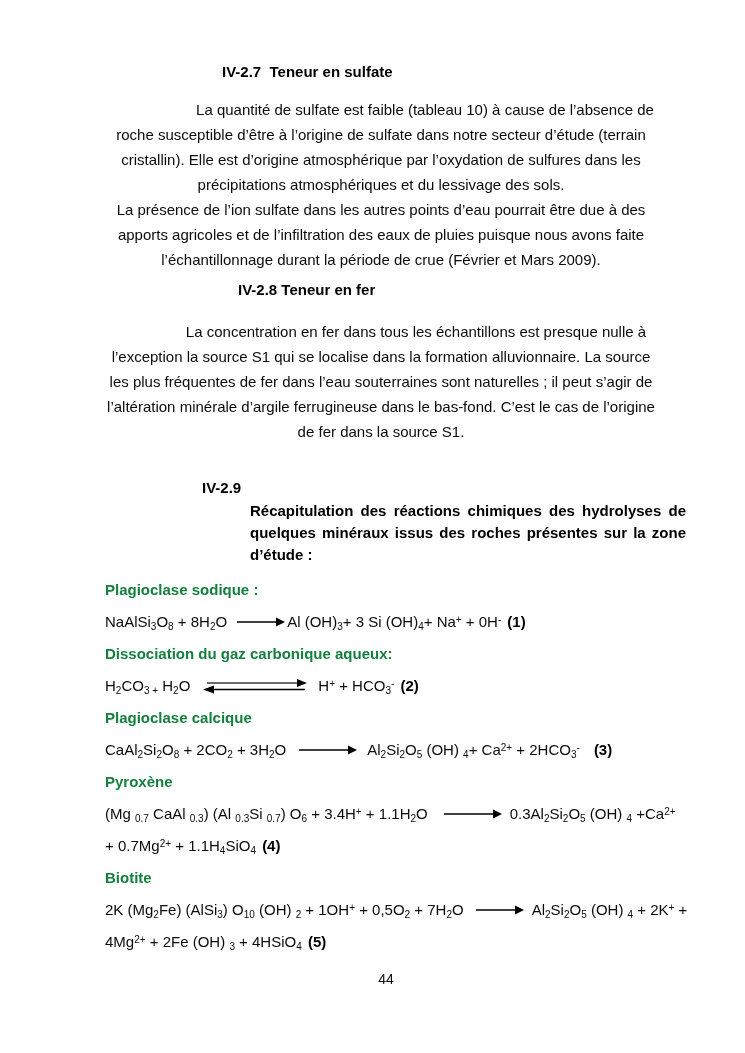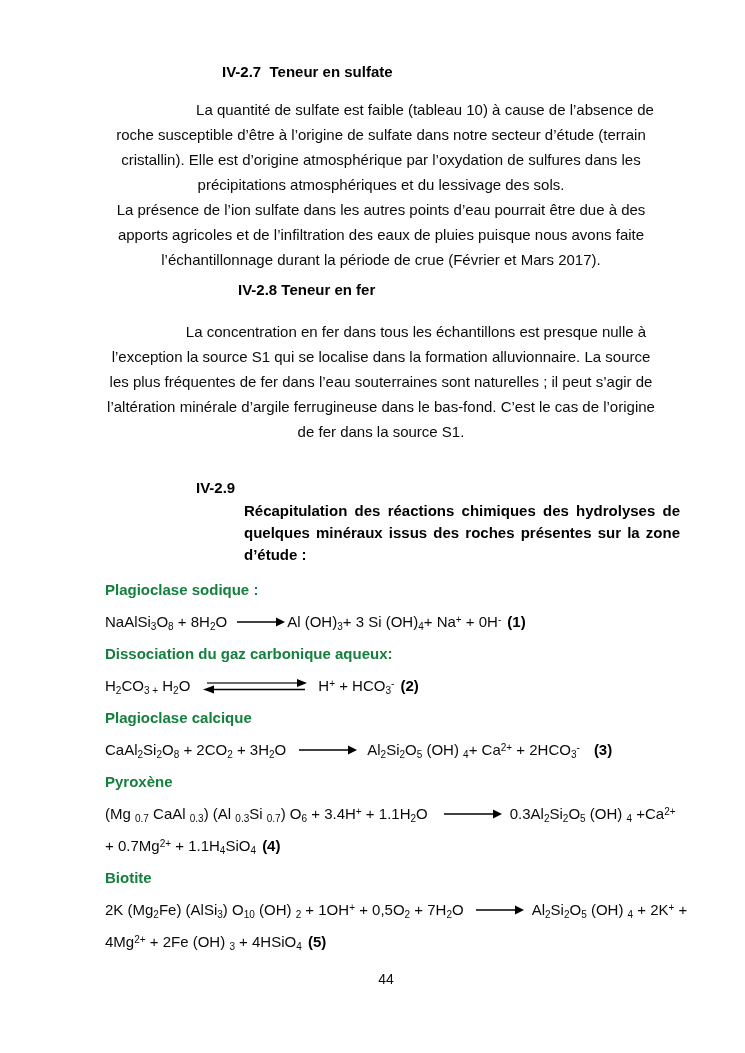--- a/index.html
+++ b/index.html
@@ -30,28 +30,28 @@
 </style>
 </head>
 <body>
 
 <div>
 
   <h2 class="abs h2" style="left:222px; top:63px;">IV-2.7  Teneur en sulfate</h2>
 
   <div class="abs" style="left:105px; top:97px;">
     <p class="body-text indent-88">La quantité de sulfate est faible (tableau 10) à cause de l’absence de roche susceptible d’être à l’origine de sulfate dans notre secteur d’étude (terrain cristallin). Elle est d’origine atmosphérique par l’oxydation de sulfures dans les précipitations atmosphériques et du lessivage des sols.</p>
-    <p class="body-text">La présence de l’ion sulfate dans les autres points d’eau pourrait être due à des apports agricoles et de l’infiltration des eaux de pluies puisque nous avons faite l’échantillonnage durant la période de crue (Février et Mars 2017).</p>
+    <p class="body-text">La présence de l’ion sulfate dans les autres points d’eau pourrait être due à des apports agricoles et de l’infiltration des eaux de pluies puisque nous avons faite l’échantillonnage durant la période de crue (Février et Mars 2009).</p>
   </div>
 
   <h2 class="abs h2" style="left:238px; top:281px;">IV-2.8 Teneur en fer</h2>
 
   <p class="abs body-text indent-70" style="left:105px; top:319px;">La concentration en fer dans tous les échantillons est presque nulle à l’exception la source S1 qui se localise dans la formation alluvionnaire. La source les plus fréquentes de fer dans l’eau souterraines sont naturelles ; il peut s’agir de l’altération minérale d’argile ferrugineuse dans le bas-fond. C’est le cas de l’origine de fer dans la source S1.</p>
 
-  <div class="abs h29" style="left:196px; top:479px;">
+  <div class="abs h29" style="left:202px; top:479px;">
     <span class="h29-num">IV-2.9</span>
     <div class="h29-text">Récapitulation des réactions chimiques des hydrolyses de quelques minéraux issus des roches présentes sur la zone d’étude :</div>
   </div>
 
   <div class="rx">
 
     <div class="rx-row rx-title">Plagioclase sodique :</div>
 
     <div class="rx-row">
       <span class="eq-seg">NaAlSi<sub>3</sub>O<sub>8</sub> + 8H<sub>2</sub>O</span>

